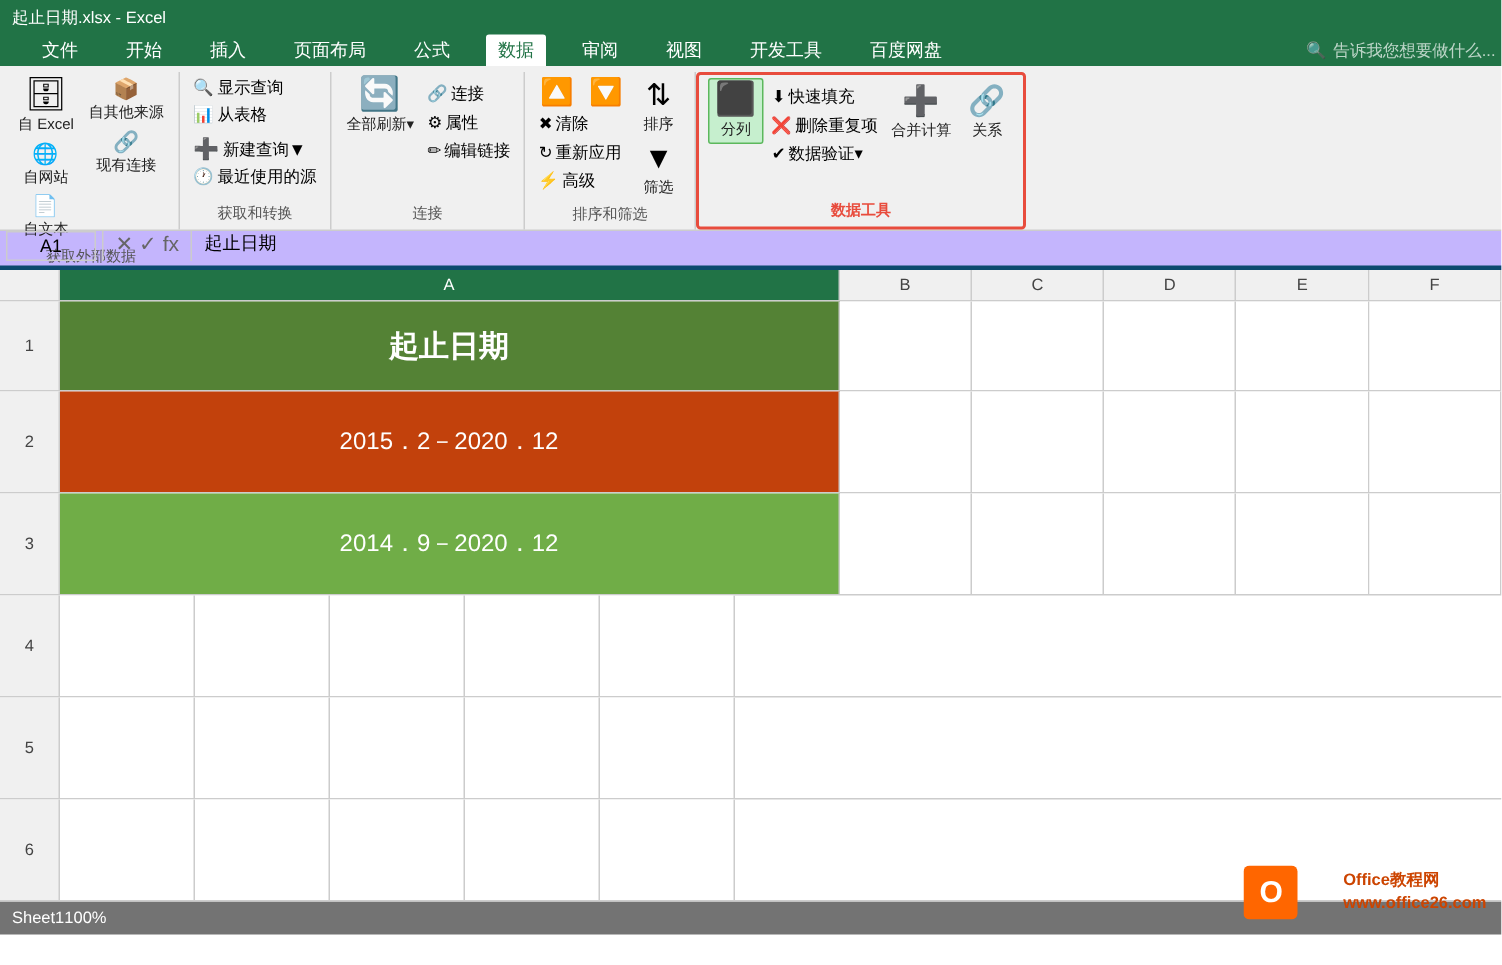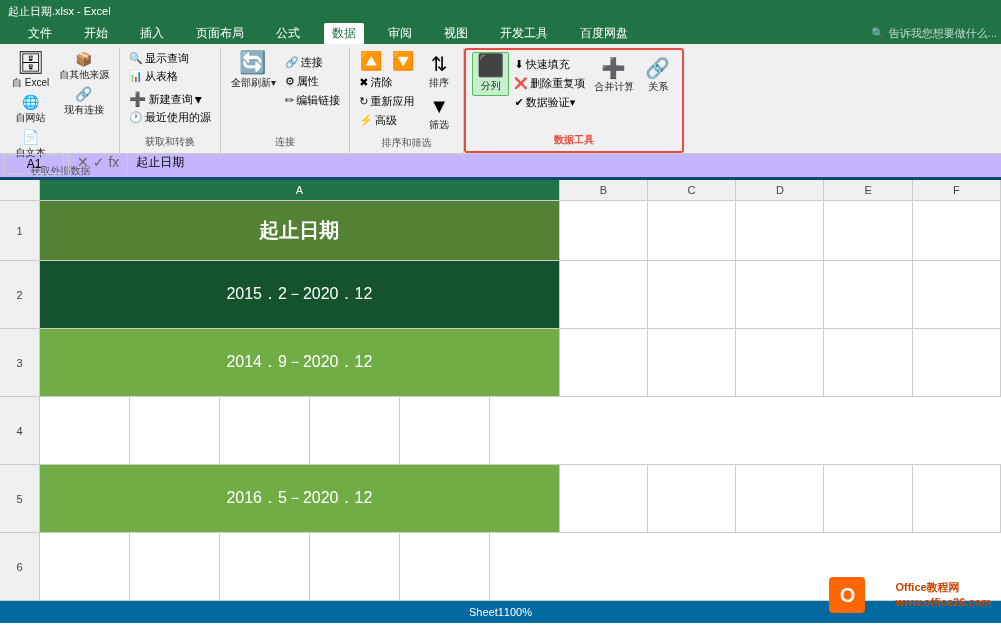--- a/index.html
+++ b/index.html
@@ -47,28 +47,28 @@
     .col-a { width: 530px; }
     .col-b { width: 90px; }
     .col-c { width: 90px; }
     .col-d { width: 90px; }
     .col-e { width: 90px; }
     .col-f { width: 90px; }
     .sheet-row { display: flex; border-bottom: 1px solid #ccc; }
     .row-header { width: 40px; min-width: 40px; border-right: 1px solid #ccc; display: flex; align-items: center; justify-content: center; font-size: 11px; color: #444; background: #f0f0f0; }
     .cell { border-right: 1px solid #ccc; display: flex; align-items: center; justify-content: center; font-size: 16px; color: white; }
     .cell.green-header { background: #548235; font-size: 20px; font-weight: bold; }
-    .cell.green-light { background: #14532d; }
+    .cell.green-light { background: #c2410c; }
     .cell.green-medium { background: #70ad47; }
     .cell.empty { background: white; }
     .row-1 { height: 60px; }
     .row-n { height: 68px; }
 
     
-    .status-bar { height: 22px; background: #0369a1; display: flex; align-items: center; padding: 0 8px; color: white; font-size: 11px; justify-content: center; }
+    .status-bar { height: 22px; background: #737373; display: flex; align-items: center; padding: 0 8px; color: white; font-size: 11px; justify-content: flex-start; }
 
     
     .watermark { position: fixed; bottom: 30px; right: 10px; display: flex; align-items: center; gap: 6px; }
     .watermark-icon { width: 36px; height: 36px; background: #ff6600; border-radius: 4px; display: flex; align-items: center; justify-content: center; color: white; font-size: 20px; font-weight: bold; }
     .watermark-text { font-size: 11px; color: #cc4400; font-weight: bold; line-height: 1.4; margin-left: 24px; }
   </style>
 </head>
 <body>
 
 <div class="title-bar">
@@ -316,23 +316,20 @@
     <div class="row-header">4</div>
     <div class="cell col-b empty"></div>
     <div class="cell col-c empty"></div>
     <div class="cell col-d empty"></div>
     <div class="cell col-e empty"></div>
     <div class="cell col-f empty"></div>
   </div>
 
   <div class="sheet-row row-n">
     <div class="row-header">5</div>
-    <div class="cell col-a green-medium">
-      <span>2016．5－2020．12</span>
-    </div>
     <div class="cell col-b empty"></div>
     <div class="cell col-c empty"></div>
     <div class="cell col-d empty"></div>
     <div class="cell col-e empty"></div>
     <div class="cell col-f empty"></div>
   </div>
 
   <div class="sheet-row row-n">
     <div class="row-header">6</div>
     <div class="cell col-b empty"></div>

